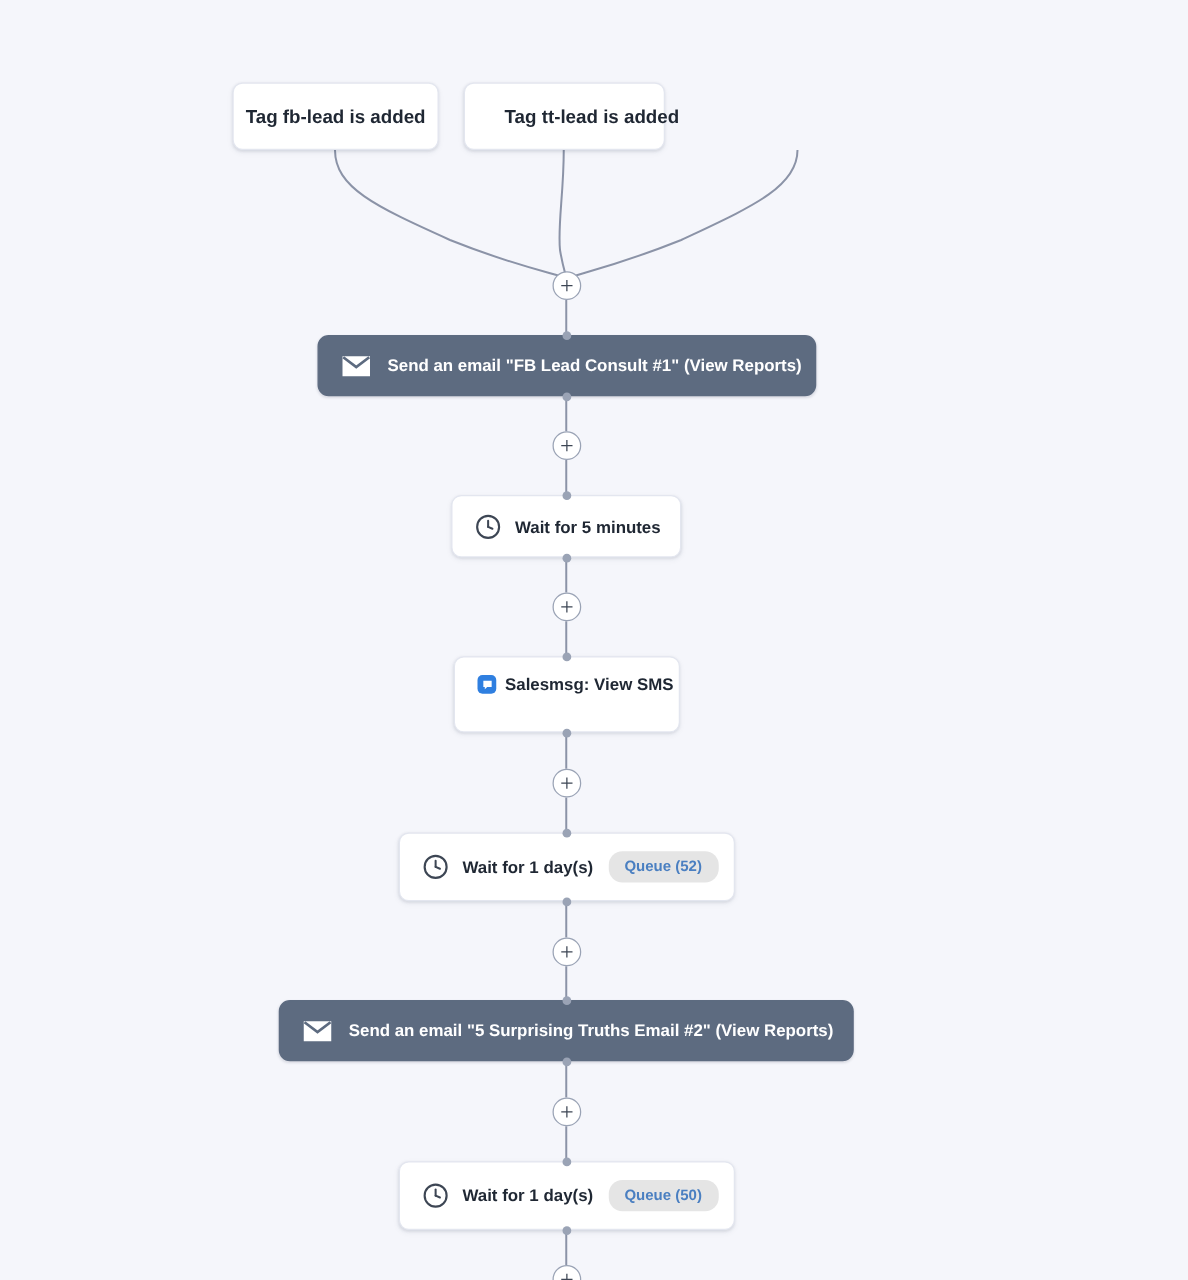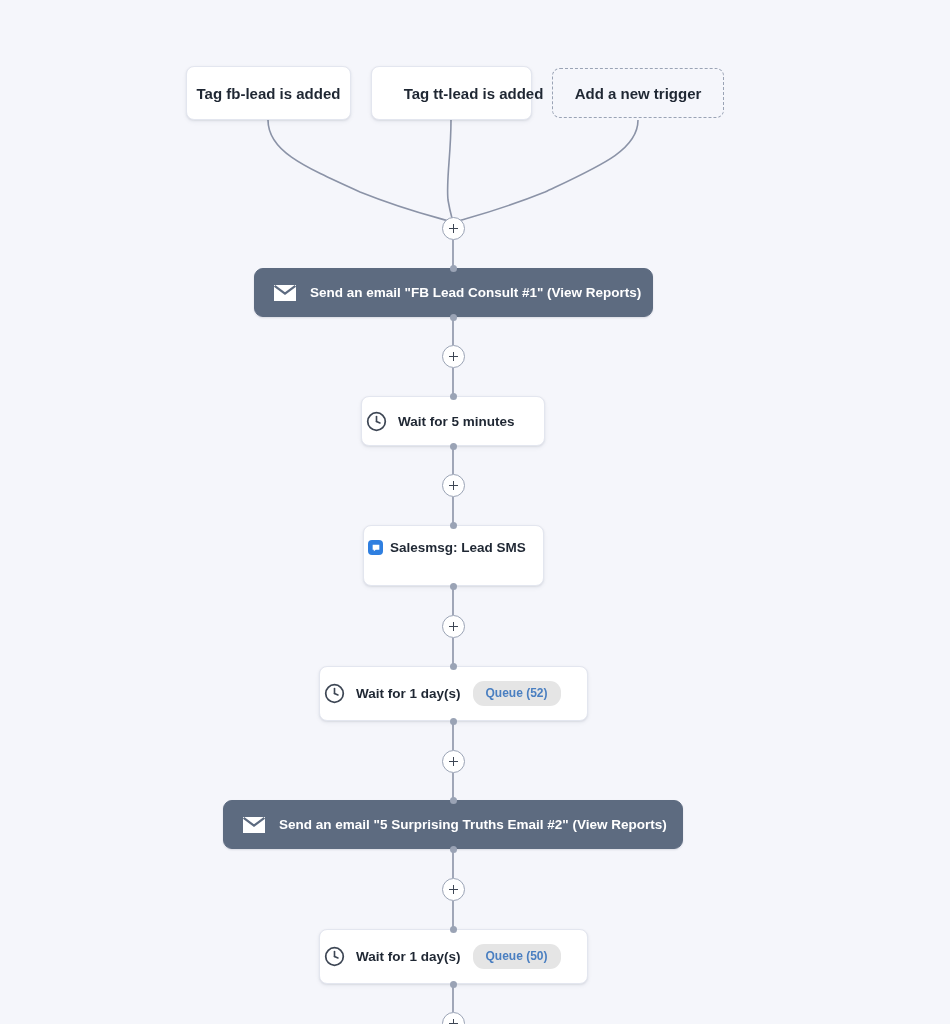--- a/index.html
+++ b/index.html
@@ -64,21 +64,21 @@
   .trigger-card.dashed {
     background: transparent;
     border: 1.5px dashed #9aa3b5;
     box-shadow: none;
   }
 
   .action-card {
     background: #ffffff;
     border: 1px solid #e3e6ef;
     box-shadow: 0 1px 2px rgba(40,50,80,0.10), 0 2px 5px rgba(40,50,80,0.05);
-    padding: 0 4px;
+    padding: 0 18px;
     font-size: 13.5px;
     font-weight: bold;
     color: #1f2733;
   }
 
   .email-card {
     background: #5d6b80;
     border: 1px solid #5d6b80;
     border-radius: 9px;
     padding: 0 18px;
@@ -184,23 +184,20 @@
 
 
   <div class="node trigger-card" style="left:186px; top:66px; width:165px; height:54px;">
     <span class="node-label">Tag fb-lead is added</span>
   </div>
 
   <div class="node trigger-card" style="left:371px; top:66px; width:161px; height:54px;padding-left:44px;">
     <span class="node-label">Tag tt-lead is added</span>
   </div>
 
-  <div class="node trigger-card dashed" style="left:552px; top:68px; width:172px; height:50px;">
-    <span class="node-label">Add a new trigger</span>
-  </div>
 
   <div class="plus-btn" style="left:442px; top:217px;"></div>
   <div class="plus-btn" style="left:442px; top:345px;"></div>
   <div class="plus-btn" style="left:442px; top:474px;"></div>
   <div class="plus-btn" style="left:442px; top:615px;"></div>
   <div class="plus-btn" style="left:442px; top:750px;"></div>
   <div class="plus-btn" style="left:442px; top:878px;"></div>
   <div class="plus-btn" style="left:442px; top:1012px;"></div>
 
   <div class="port" style="left:450px; top:265px;"></div>
@@ -236,21 +233,21 @@
     </span>
     <span class="node-label">Wait for 5 minutes</span>
   </div>
 
   <div class="node action-card align-top" style="left:363px; top:525px; width:181px; height:61px;">
     <span class="icon icon-salesmsg">
       <svg viewBox="0 0 12 12" width="10" height="10">
         <path d="M2 2 h8 v6 h-4.3 L3.4 10 V8 H2 z" fill="#ffffff"></path>
       </svg>
     </span>
-    <span class="node-label">Salesmsg: Lead SMS</span>
+    <span class="node-label">Salesmsg: View SMS</span>
   </div>
 
   <div class="node action-card" style="left:319px; top:666px; width:269px; height:55px;">
     <span class="icon icon-clock">
       <svg viewBox="0 0 22 22" width="21" height="21">
         <circle cx="11" cy="11" r="9.2" fill="none" stroke="#3d4654" stroke-width="1.8"></circle>
         <line x1="11" y1="11" x2="11" y2="5.8" stroke="#3d4654" stroke-width="1.7" stroke-linecap="round"></line>
         <line x1="11" y1="11" x2="14.6" y2="12.6" stroke="#3d4654" stroke-width="1.7" stroke-linecap="round"></line>
       </svg>
     </span>

